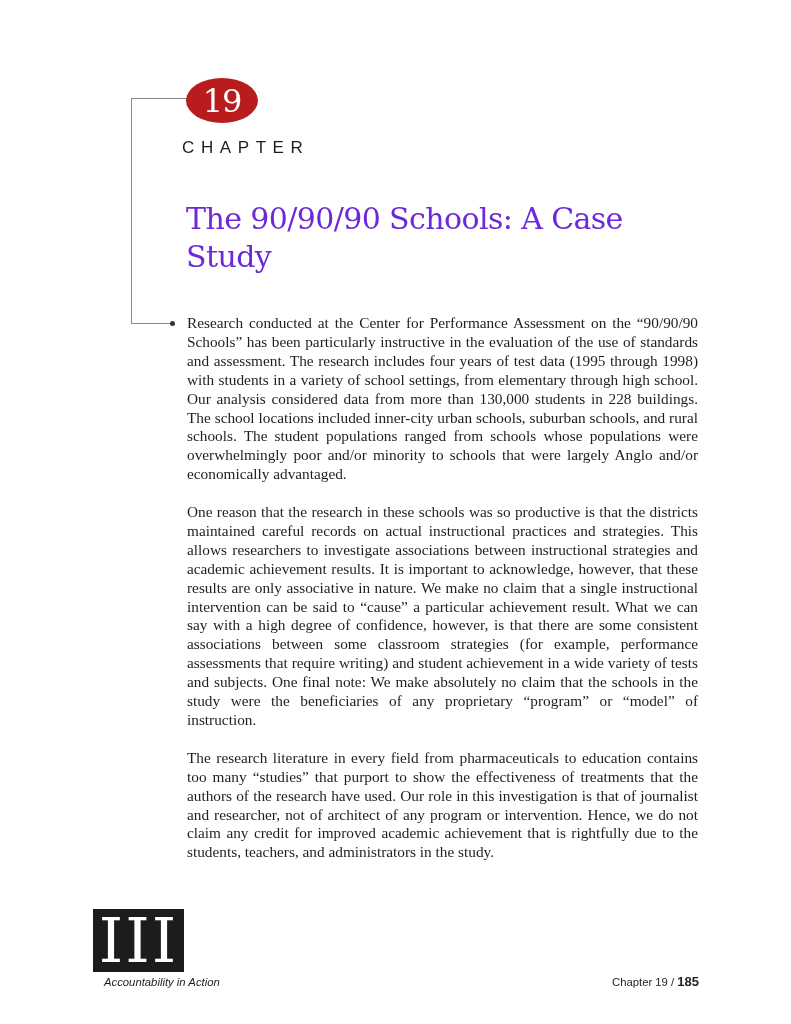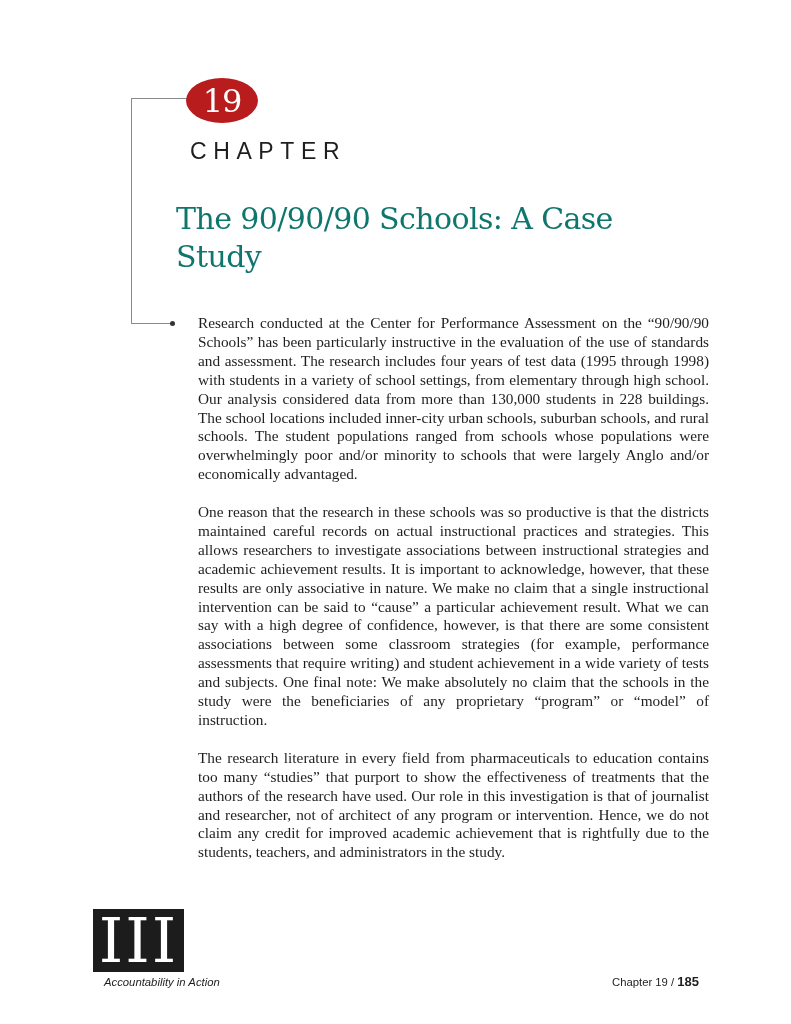--- a/index.html
+++ b/index.html
@@ -30,37 +30,37 @@
     .chapter-circle {
       position: absolute; left: 186px; top: 78px;
       width: 72px; height: 45px; border-radius: 50%;
       background: #b91c1c; color: #fff;
       display: flex; align-items: center; justify-content: center;
       font-family: "DejaVu Serif", serif;
       font-size: 32px; line-height: 1;
       letter-spacing: -1px;
     }
     .chapter-label {
-      position: absolute; left: 190px; top: 138px;
+      position: absolute; left: 182px; top: 138px;
       font-family: "Liberation Sans", sans-serif;
-      font-size: 23px; letter-spacing: 6.6px;
+      font-size: 17px; letter-spacing: 6.6px;
       color: #1e1e1e;
     }
 
     .chapter-title {
-      position: absolute; left: 176px; top: 200px;
+      position: absolute; left: 186px; top: 200px;
       width: 500px;
       font-family: "DejaVu Serif", serif;
       font-size: 30px; line-height: 38px;
-      font-weight: normal; color: #0f766e;
+      font-weight: normal; color: #6d28d9;
       letter-spacing: -0.6px;
     }
 
     .body-text {
-      position: absolute; left: 198px; top: 314px;
+      position: absolute; left: 187px; top: 314px;
       width: 511px;
       font-family: "Liberation Serif", serif;
       font-size: 15.3px; line-height: 18.9px;
       text-align: justify; color: #1e1e1e;
     }
     .body-text p { margin-bottom: 18.9px; }
 
     .part-badge {
       position: absolute; left: 93px; top: 909px;
       width: 91px; height: 63px; background: #1c1c1c;

